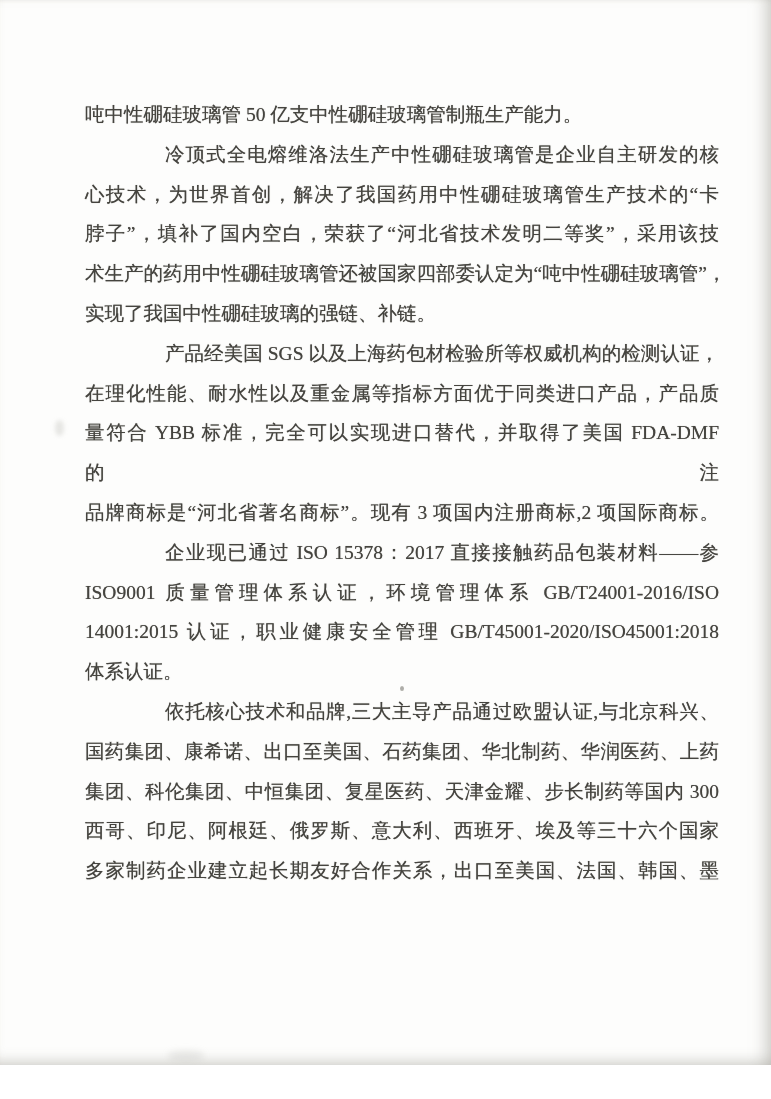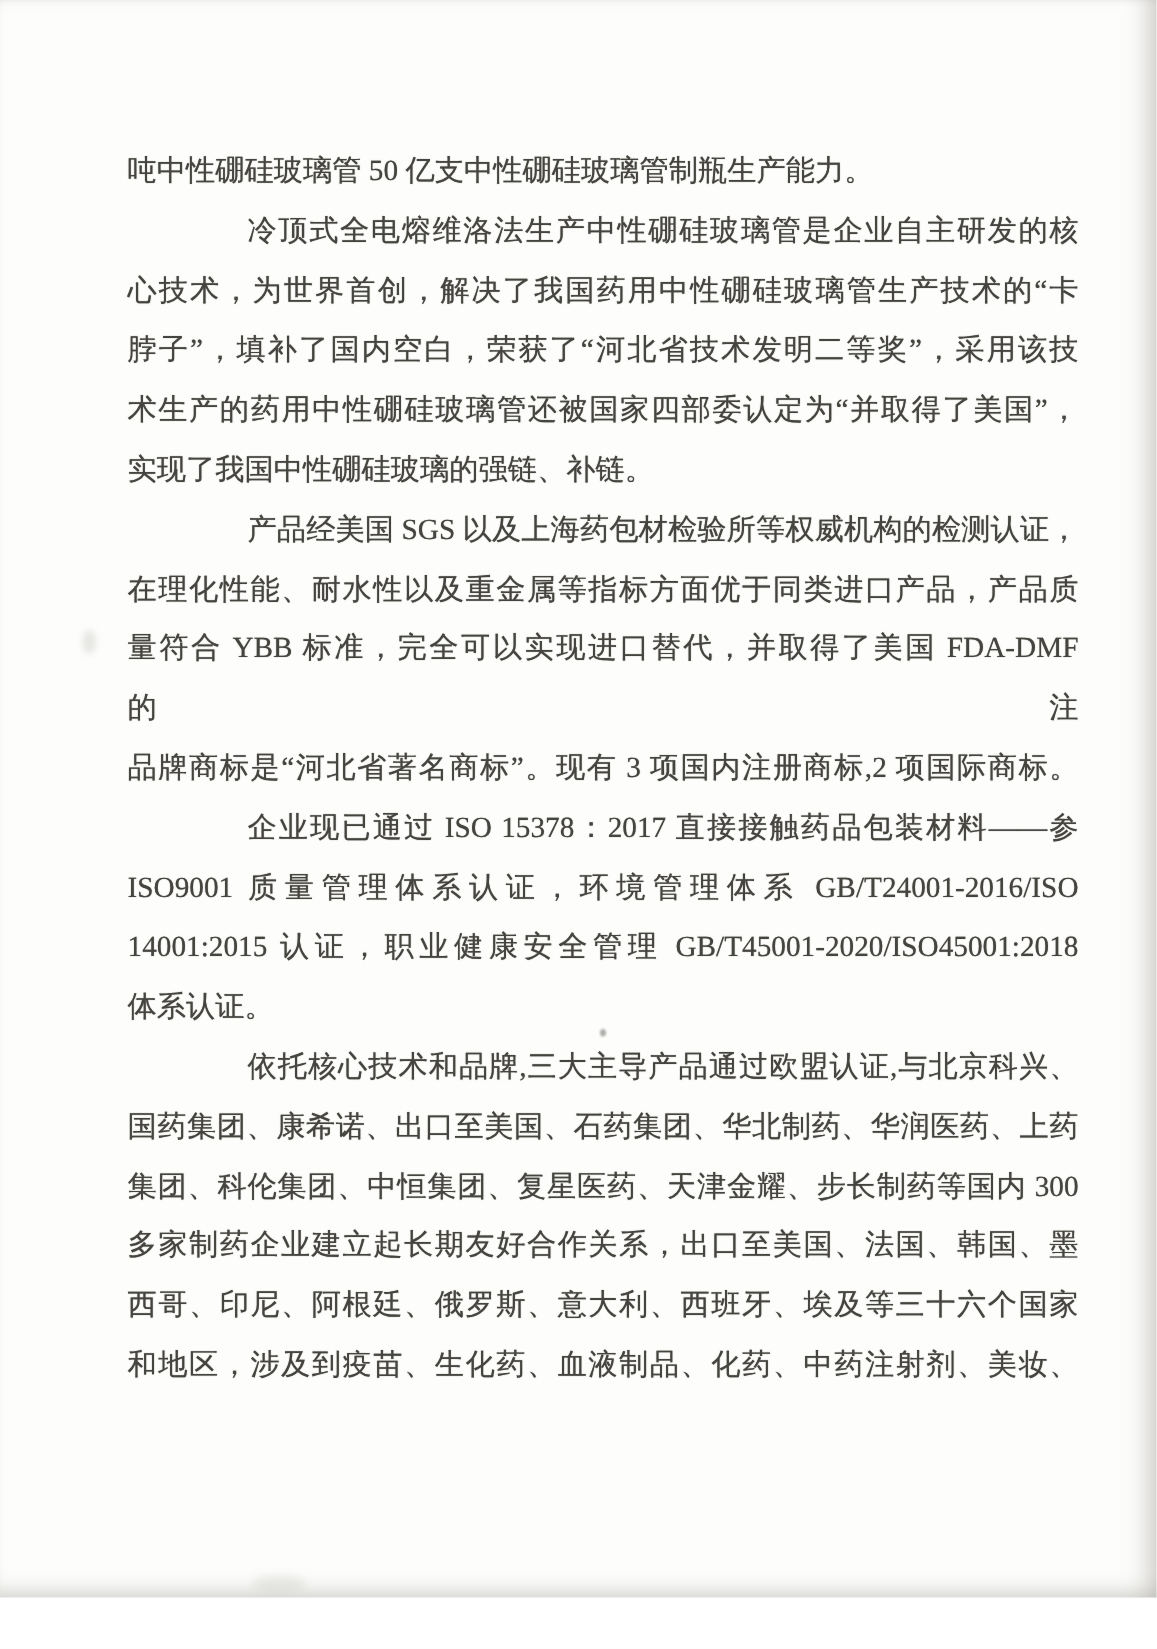--- a/index.html
+++ b/index.html
@@ -68,33 +68,32 @@
 </style>
 </head>
 <body>
 
 <div class="page" style="background: rgb(253, 253, 252);">
   <div class="text-block" style="color: rgb(69, 68, 63);">
       <div class="line short">吨中性硼硅玻璃管 50 亿支中性硼硅玻璃管制瓶生产能力。</div>
       <div class="line indent">冷顶式全电熔维洛法生产中性硼硅玻璃管是企业自主研发的核</div>
       <div class="line">心技术，为世界首创，解决了我国药用中性硼硅玻璃管生产技术的“卡</div>
       <div class="line">脖子”，填补了国内空白，荣获了“河北省技术发明二等奖”，采用该技</div>
-      <div class="line">术生产的药用中性硼硅玻璃管还被国家四部委认定为“并取得了美国”，</div>
+      <div class="line">术生产的药用中性硼硅玻璃管还被国家四部委认定为“吨中性硼硅玻璃管”，</div>
       <div class="line short">实现了我国中性硼硅玻璃的强链、补链。</div>
       <div class="line indent">产品经美国 SGS 以及上海药包材检验所等权威机构的检测认证，</div>
       <div class="line">在理化性能、耐水性以及重金属等指标方面优于同类进口产品，产品质</div>
       <div class="line">量符合 YBB 标准，完全可以实现进口替代，并取得了美国 FDA-DMF 的注</div>
       <div class="line">品牌商标是“河北省著名商标”。现有 3 项国内注册商标,2 项国际商标。</div>
       <div class="line indent">企业现已通过 ISO 15378：2017 直接接触药品包装材料——参</div>
       <div class="line">ISO9001 质量管理体系认证，环境管理体系 GB/T24001-2016/ISO</div>
       <div class="line">14001:2015 认证，职业健康安全管理 GB/T45001-2020/ISO45001:2018</div>
       <div class="line short">体系认证。</div>
       <div class="line indent">依托核心技术和品牌,三大主导产品通过欧盟认证,与北京科兴、</div>
       <div class="line">国药集团、康希诺、出口至美国、石药集团、华北制药、华润医药、上药</div>
       <div class="line">集团、科伦集团、中恒集团、复星医药、天津金耀、步长制药等国内 300</div>
+      <div class="line">西哥、印尼、阿根廷、俄罗斯、意大利、西班牙、埃及等三十六个国家</div>
       <div class="line">多家制药企业建立起长期友好合作关系，出口至美国、法国、韩国、墨</div>
-      <div class="line">西哥、印尼、阿根廷、俄罗斯、意大利、西班牙、埃及等三十六个国家</div>
-      <div class="line">和地区，涉及到疫苗、生化药、血液制品、化药、中药注射剂、美妆、</div>
     </div>
   <div class="artifact edge-speck"></div>
   <div class="artifact ink-dot"></div>
   <div class="artifact bottom-smudge"></div>
 </div>
 
 </body></html>

